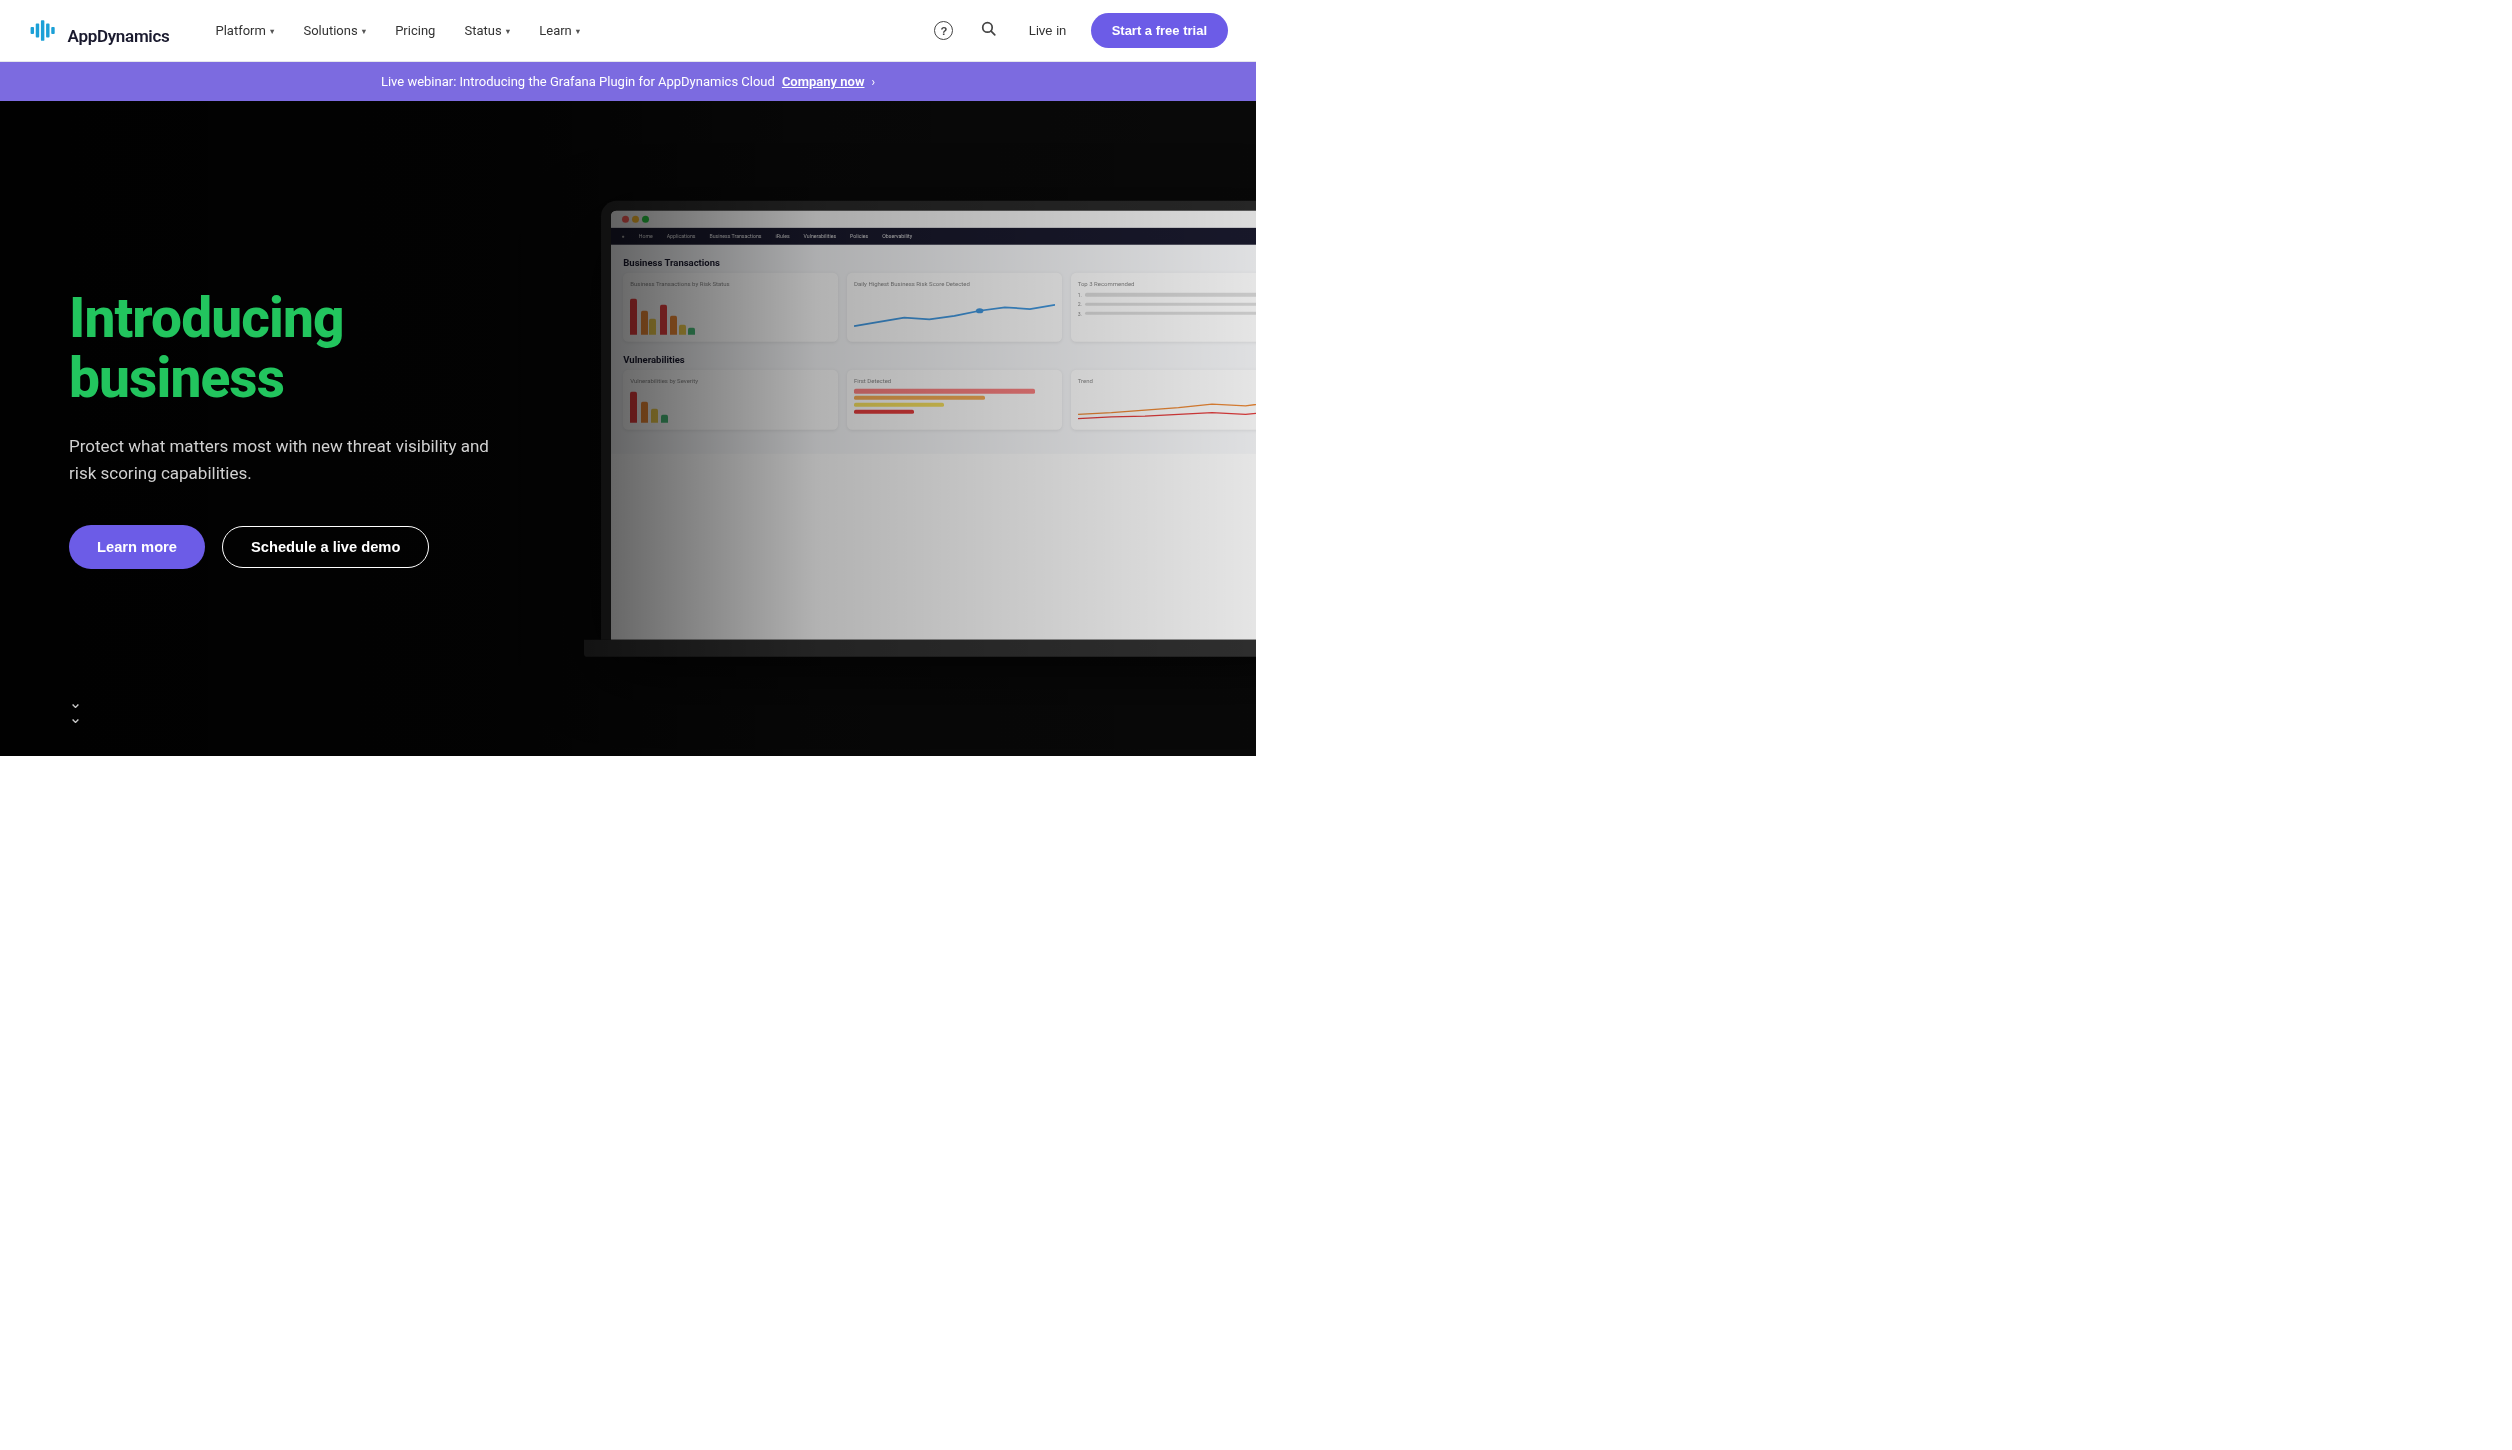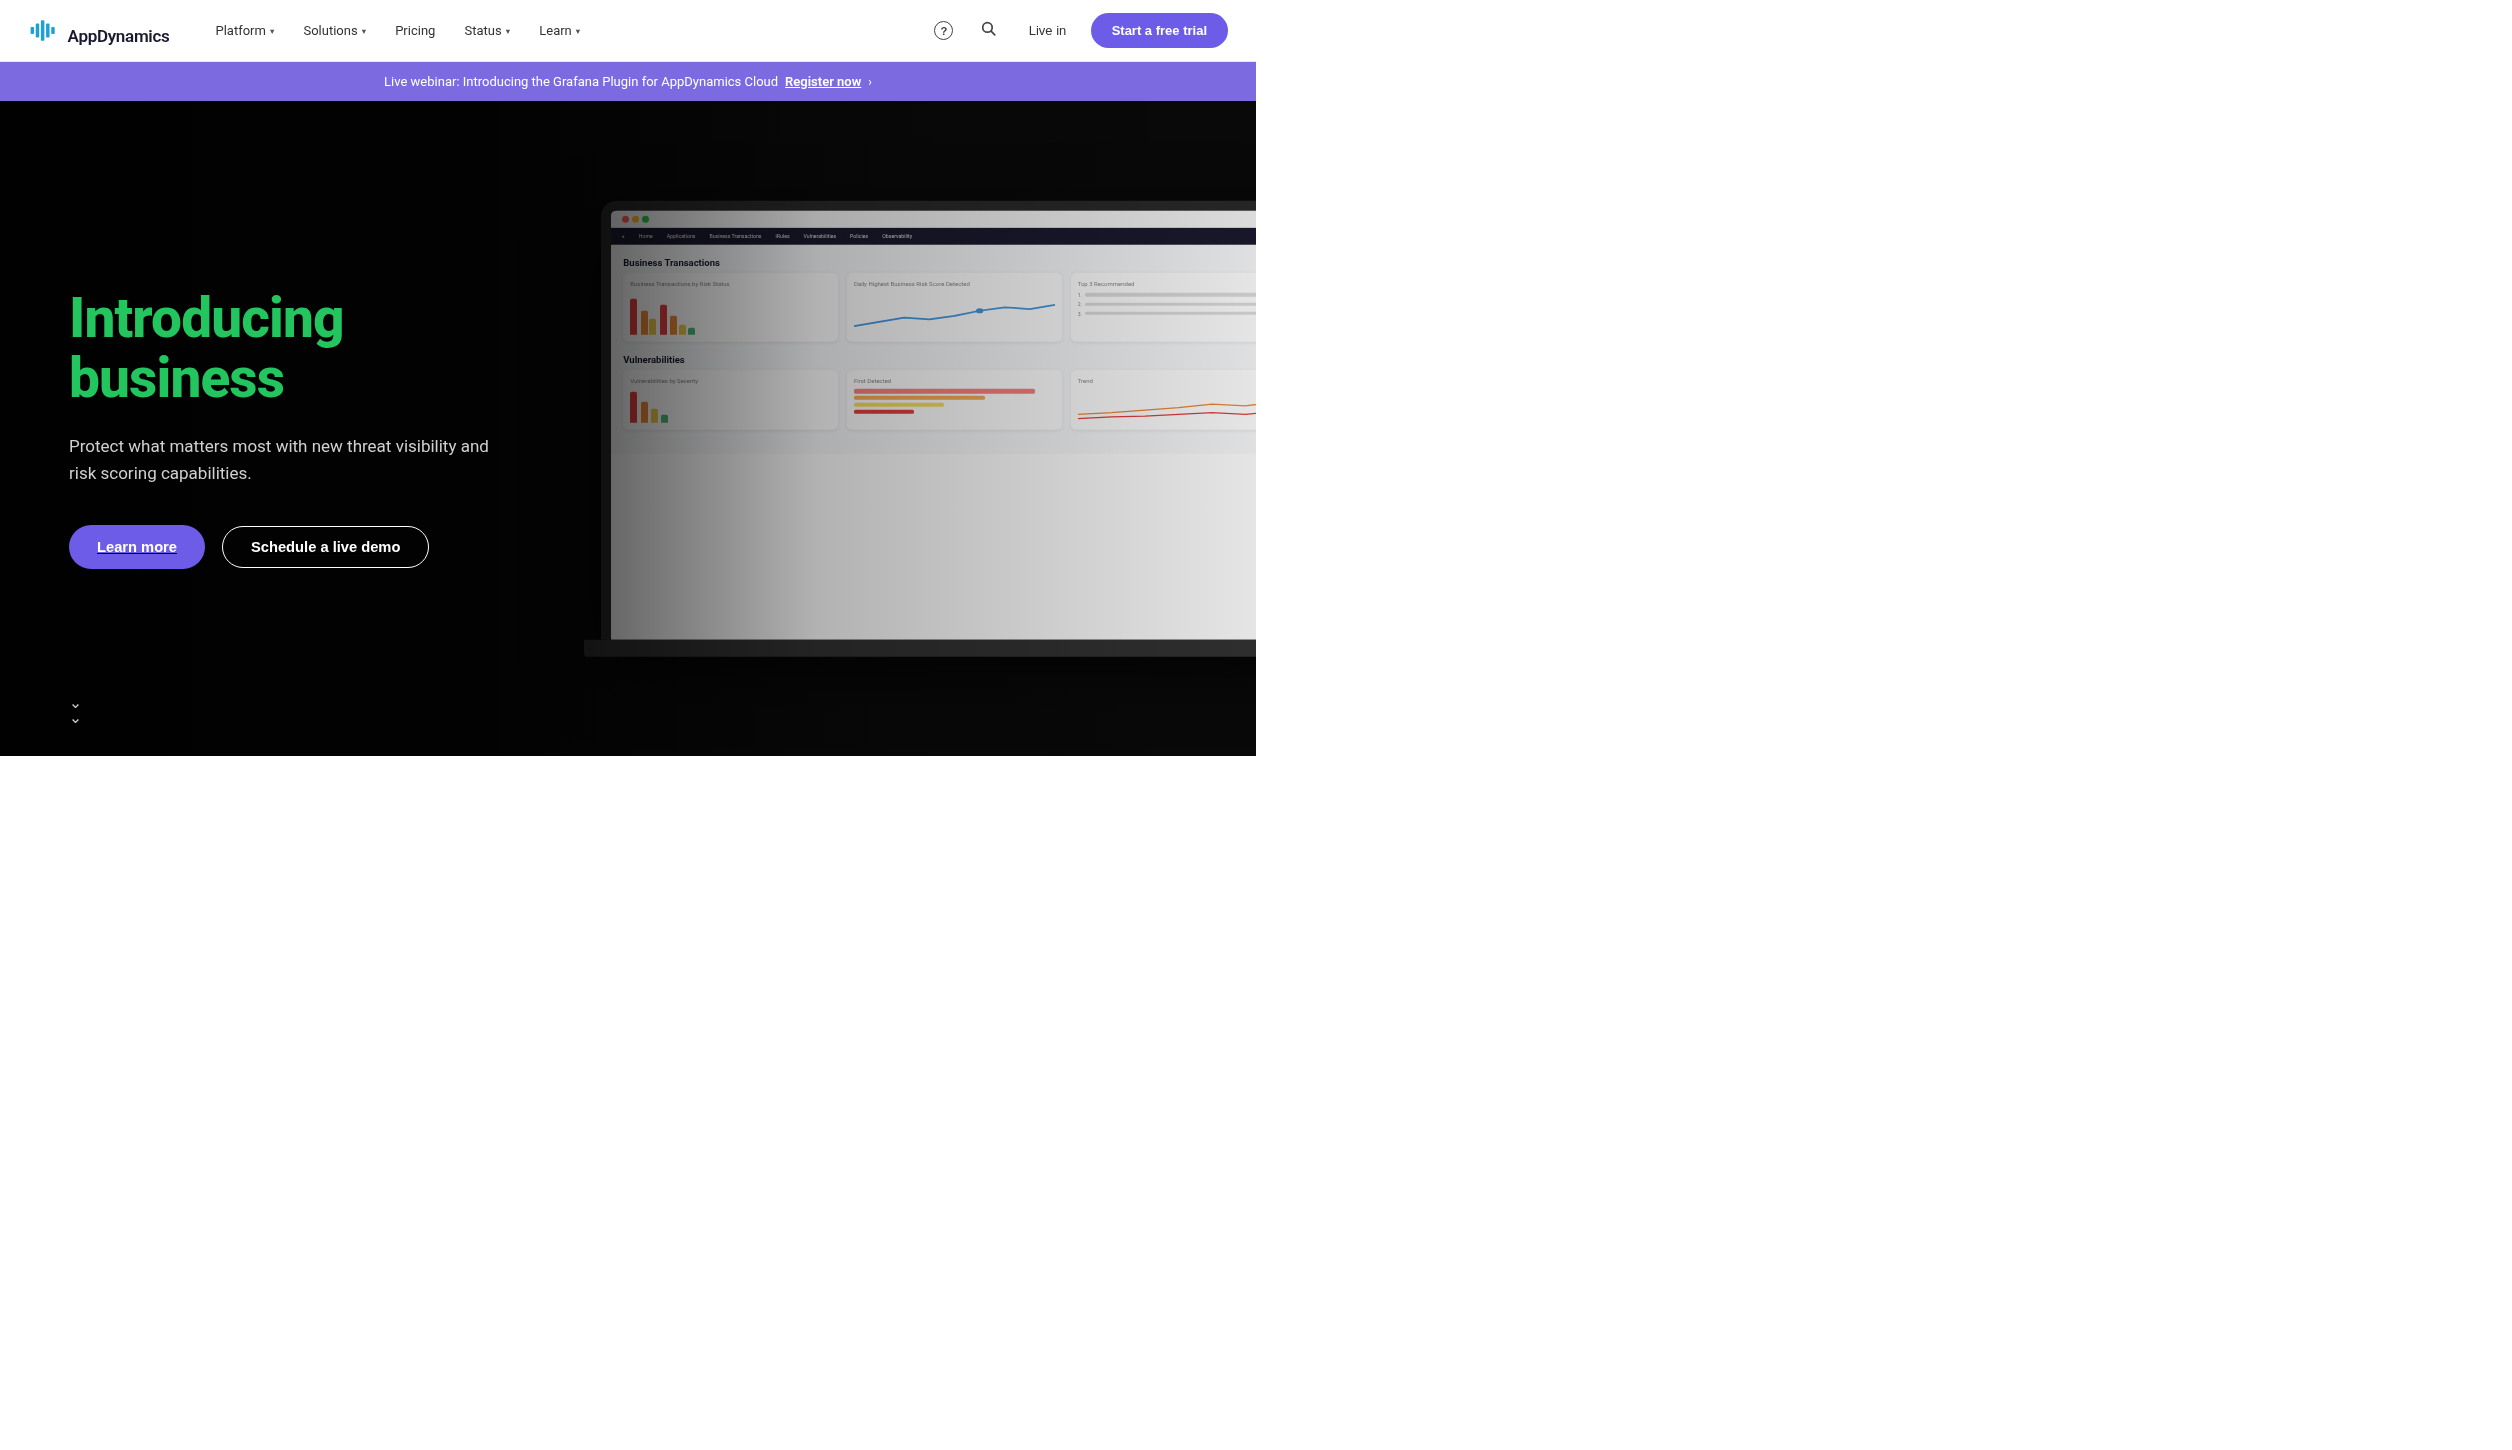--- a/index.html
+++ b/index.html
@@ -292,21 +292,20 @@
       color: #d0d0d0;
       line-height: 1.6;
       margin-bottom: 38px;
       max-width: 448px;
     }
 
     .hero-buttons {
       display: flex;
       gap: 17px;
       align-items: center;
-      text-decoration: underline;
     }
 
     .btn-primary {
       background: #6c5ce7;
       color: #fff;
       border: none;
       cursor: pointer;
       font-size: 14.7px;
       font-weight: 600;
       padding: 14px 28px;
@@ -416,21 +415,21 @@
         </svg>
       </span>
     </button>
     <button class="signin-btn">Live in</button>
     <button class="trial-btn">Start a free trial</button>
   </div>
 </nav>
 
 <div class="banner">
   <span>Live webinar: Introducing the Grafana Plugin for AppDynamics Cloud</span>
-  <a class="banner-link">Register now</a>
+  <a class="banner-link">Company now</a>
   <span class="banner-arrow">›</span>
 </div>
 
 <section class="hero">
 
   <div class="hero-bg"></div>
 
   <div class="laptop-container">
     <div class="laptop-outer">
       <div class="laptop-screen">

